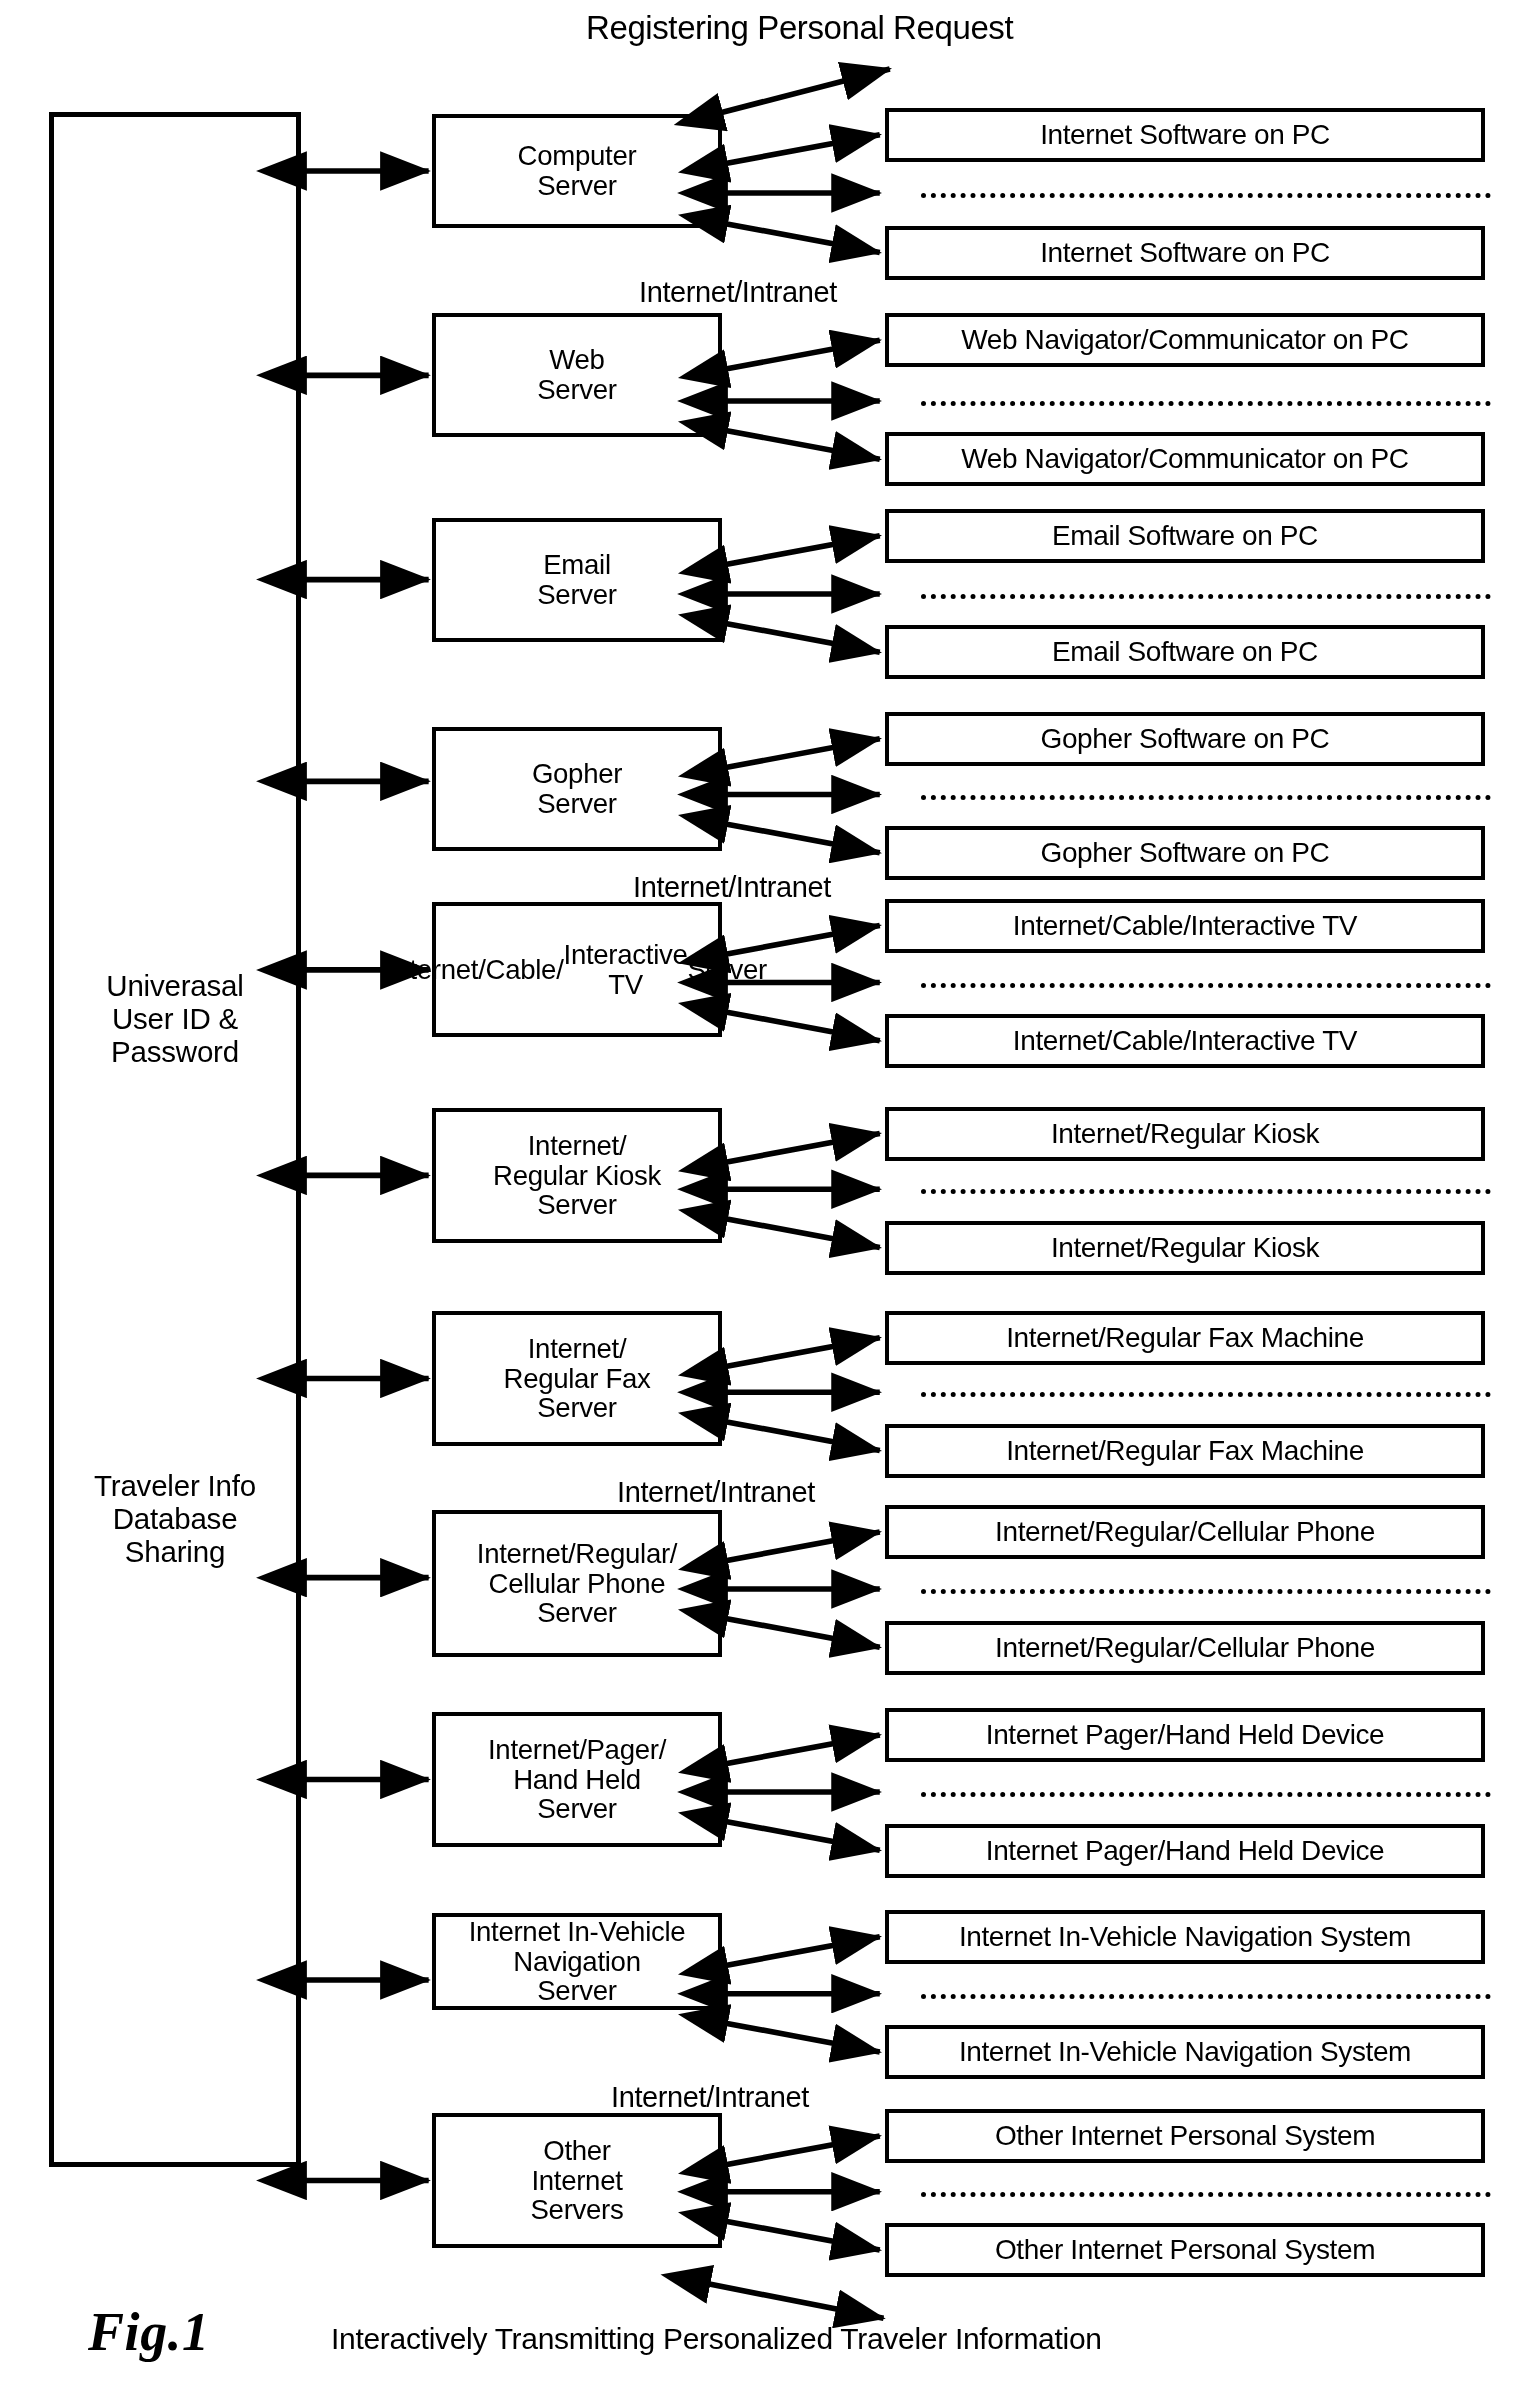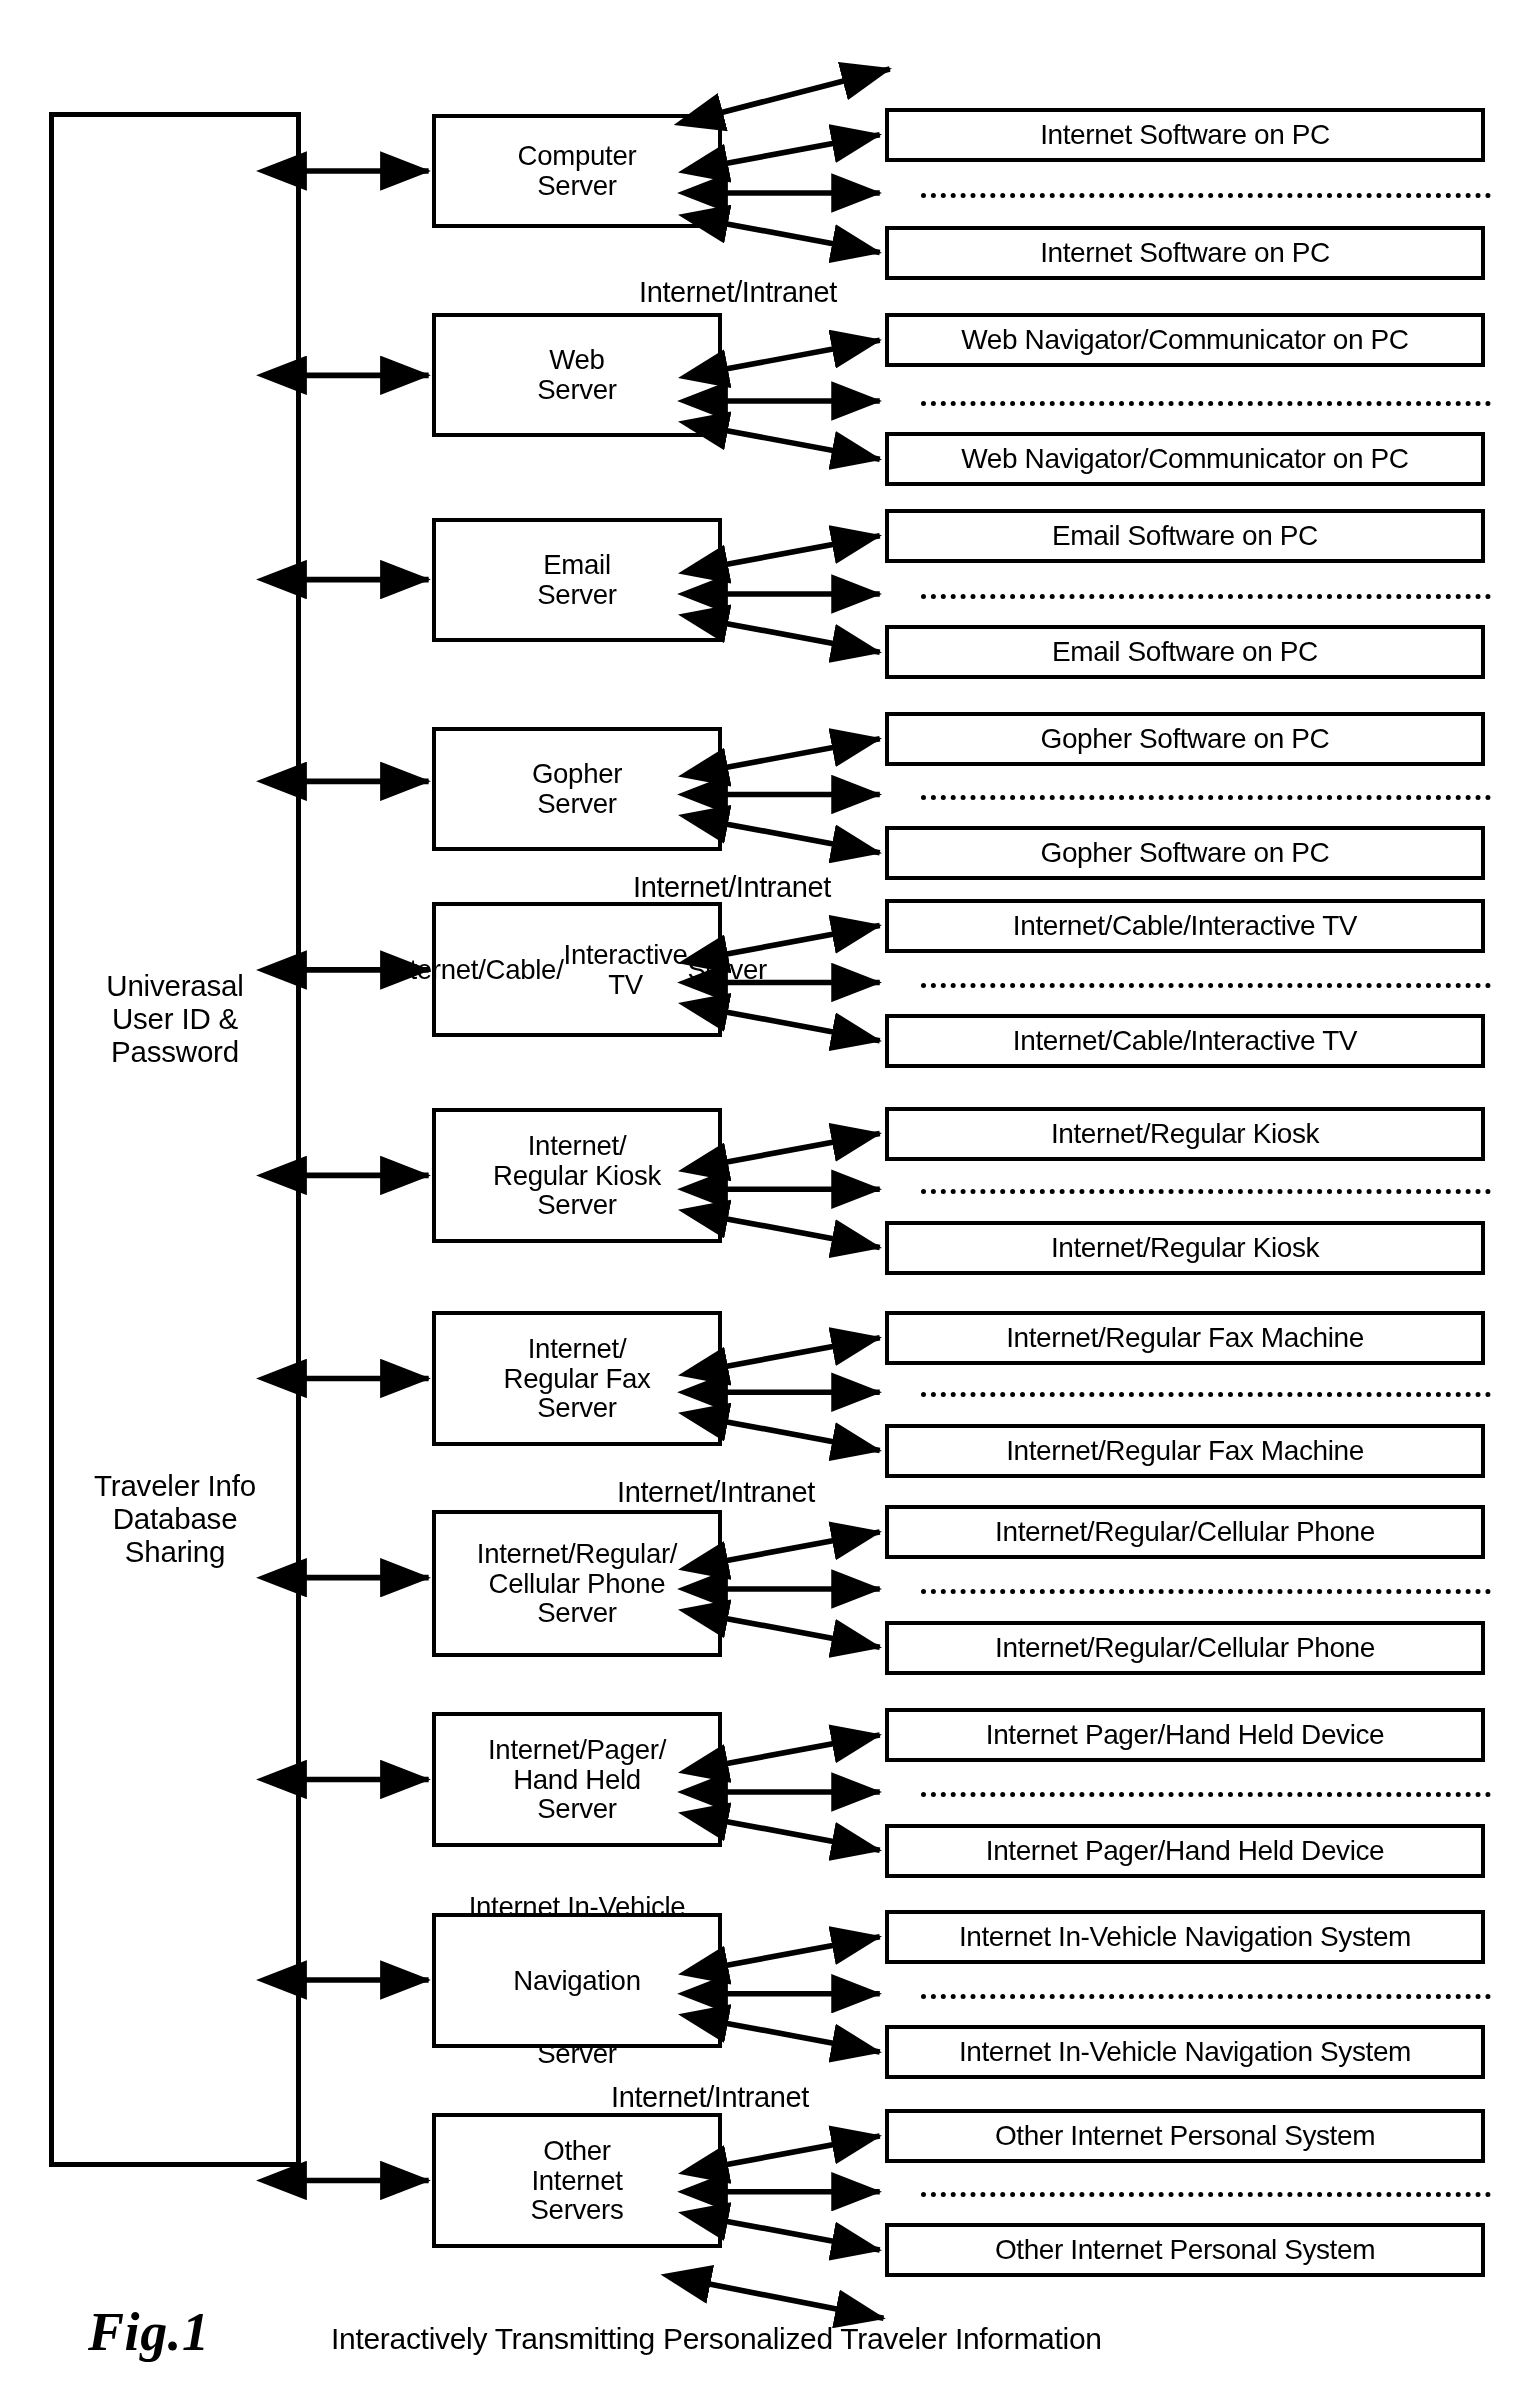--- a/index.html
+++ b/index.html
@@ -118,20 +118,21 @@
     width: 1539px;
     height: 2401px;
     pointer-events: none;
   }
 </style>
 </head>
 <body>
 
 <div id="figure-root">
 
+  <div class="float-label" id="title-label">Registering Personal Request</div>
 
   <div class="box" id="left-column">
     <div class="left-label" id="left-label-bottom">
       <div>Traveler Info</div>
       <div>Database</div>
       <div>Sharing</div>
     </div>
     <div class="left-label" id="left-label-top">
       <div>Univerasal</div>
       <div>User ID &amp;</div>
@@ -240,21 +241,21 @@
         <div>Hand Held</div>
         <div>Server</div>
       </div>
       <div class="box device-box" style="top: 1708px; height: 54px;">
         <div>Internet Pager/Hand Held Device</div>
       </div>
       <div class="dotted-line" style="top: 1792px;"></div>
       <div class="box device-box" style="top: 1824px; height: 54px;">
         <div>Internet Pager/Hand Held Device</div>
       </div>
-      <div class="box server-box" style="top: 1913px; height: 135px; flex-direction: column; gap: 44px;">
+      <div class="box server-box" style="top: 1913px; height: 97px; flex-direction: column;">
         <div>Internet In-Vehicle</div>
         <div>Navigation</div>
         <div>Server</div>
       </div>
       <div class="box device-box" style="top: 1910px; height: 54px;">
         <div>Internet In-Vehicle Navigation System</div>
       </div>
       <div class="dotted-line" style="top: 1994px;"></div>
       <div class="box device-box" style="top: 2025px; height: 54px;">
         <div>Internet In-Vehicle Navigation System</div>

